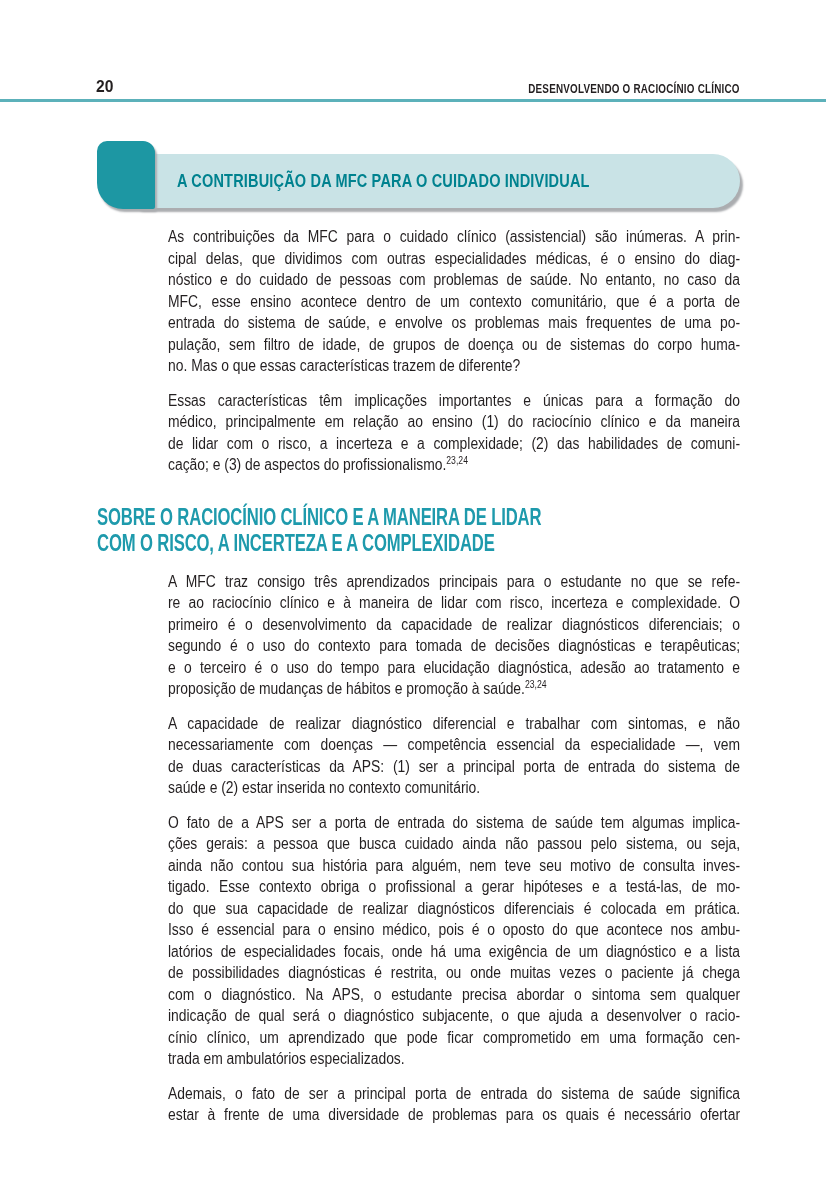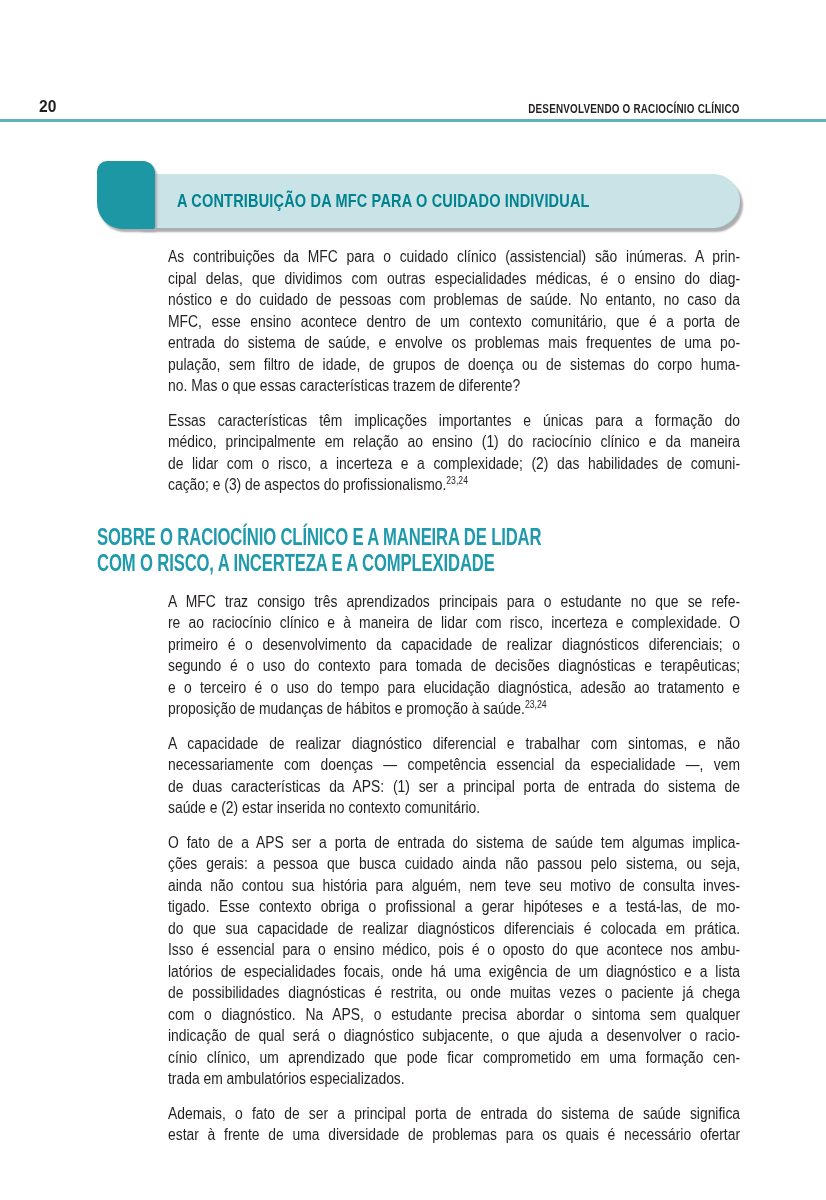--- a/index.html
+++ b/index.html
@@ -17,22 +17,22 @@
     color: #231f20;
   }
   
   .header-rule-wrap {
     border-bottom: 3px solid #5cb1ba;
   }
   .header-inner {
     display: flex;
     justify-content: space-between;
     align-items: flex-end;
-    padding: 0 86px 4px 39px;
-    height: 119px;
+    padding: 0 86px 4px 96px;
+    height: 99px;
     box-sizing: border-box;
   }
   .page-num {
     font-size: 17px;
     font-weight: bold;
     line-height: 1;
     transform: scaleX(0.92);
     transform-origin: left bottom;
   }
   .running-title {

